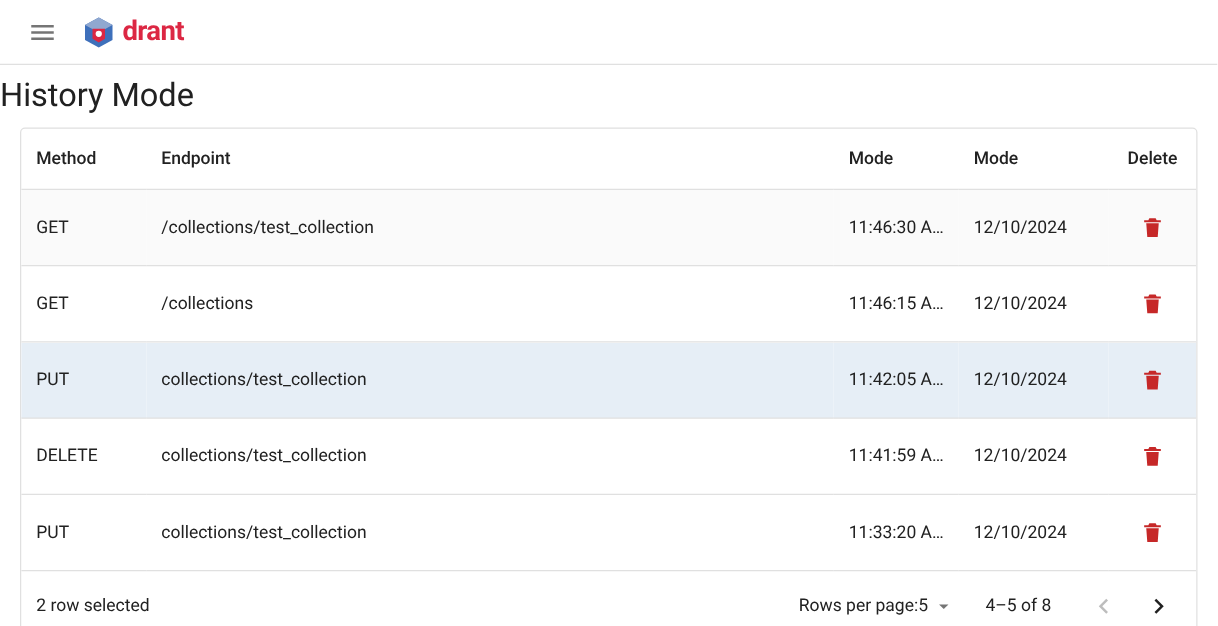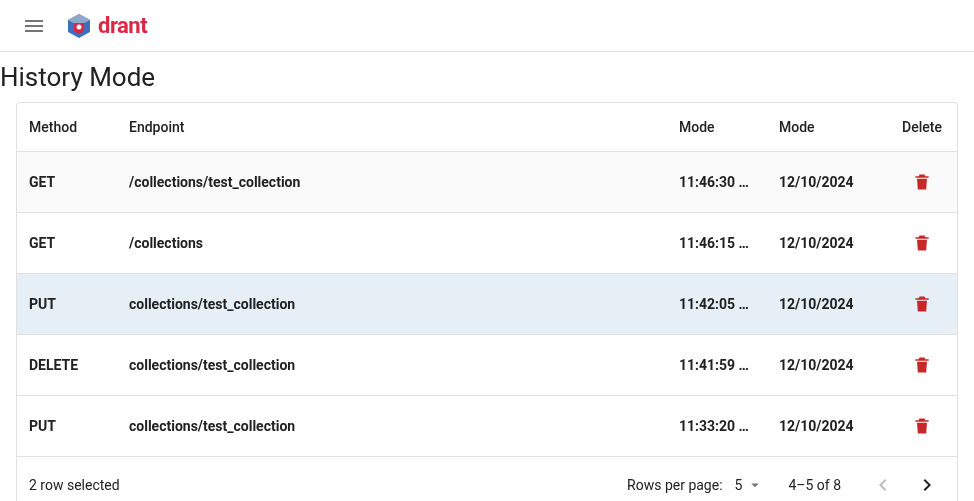--- a/index.html
+++ b/index.html
@@ -52,38 +52,38 @@
   th, td {
     text-align: left;
     padding: 16px 12px;
     font-size: 14px;
     overflow: hidden; text-overflow: ellipsis; white-space: nowrap;
   }
   thead th {
     font-weight: 500; color: var(--text);
     border-bottom: 1px solid var(--divider);
   }
-  tbody tr { border-bottom: 1px solid var(--divider); cursor: pointer; font-weight: bold; }
+  tbody tr { border-bottom: 1px solid var(--divider); cursor: pointer; }
   tbody tr.selected { background: var(--row-selected) !important; }
   tbody tr.striped { background: #fafafa; }
   .col-method { width: 100px; }
   .col-endpoint { width: auto; }
   .col-time { width: 100px; }
   .col-date { width: 120px; }
   .col-delete { width: 70px; text-align: center; }
   td.col-delete { text-align: center; }
   .delete-btn { background: none; border: 0; cursor: pointer; padding: 4px; display: inline-flex; }
   
   .table-footer {
     display: flex; align-items: center; justify-content: space-between;
     padding: 10px 12px;
     font-size: 14px;
   }
   .pager { display: flex; align-items: center; gap: 24px; color: var(--text); }
-  .rows-per { display: flex; align-items: center; gap: 12px; }
+  .rows-per { display: flex; align-items: center; gap: 0; }
   .rpp-select { display: inline-flex; align-items: center; gap: 4px; cursor: pointer; }
   .page-nav { display: flex; align-items: center; gap: 8px; }
   .nav-btn { background: none; border: 0; padding: 6px; border-radius: 50%; cursor: pointer; display: inline-flex; }
   .nav-btn[disabled] { cursor: default; }
   .nav-btn[disabled] svg path { fill: var(--disabled); }
 </style>
 </head>
 <body>
 
 <header class="appbar">

